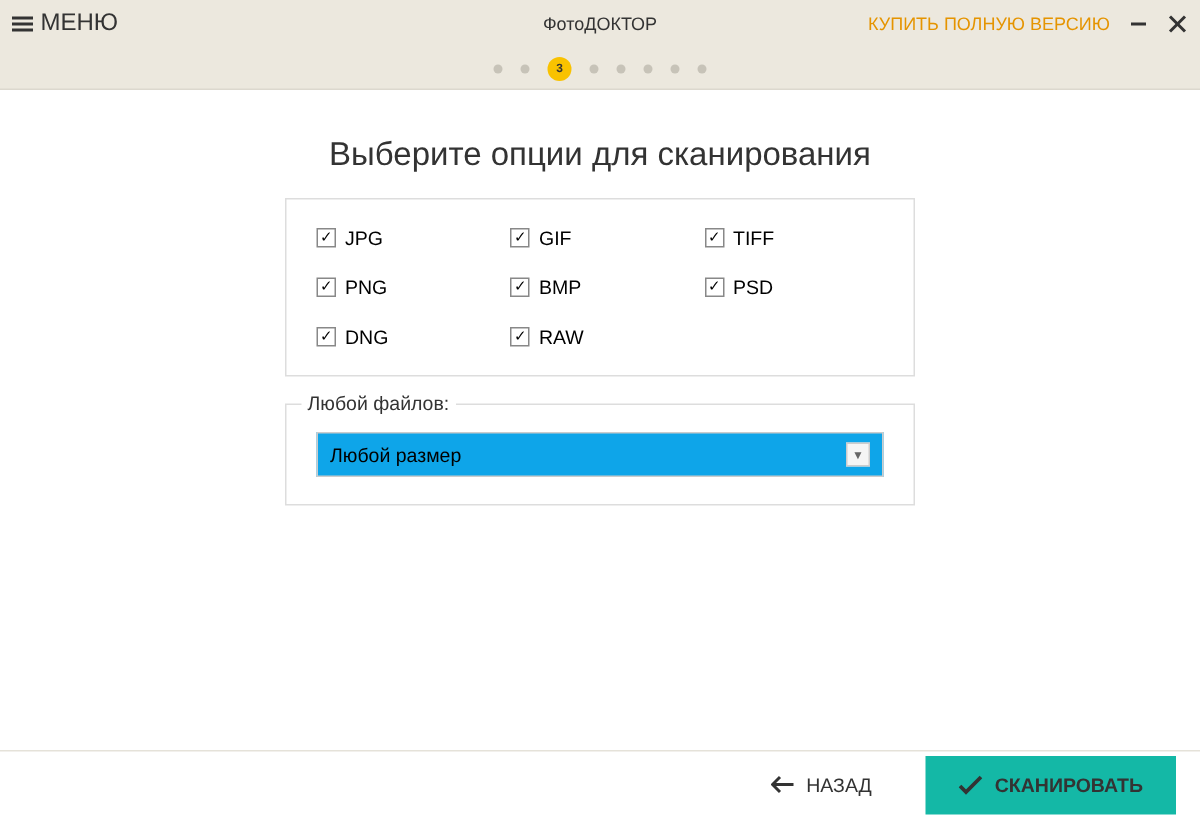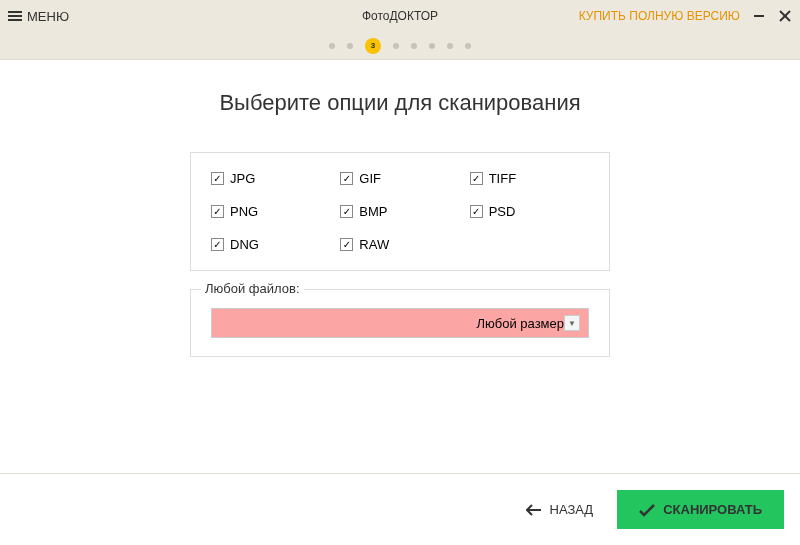--- a/index.html
+++ b/index.html
@@ -17,21 +17,21 @@
       display: flex;
       align-items: center;
       padding: 0 8px;
       position: relative;
     }
     .menu-btn {
       display: flex;
       align-items: center;
       gap: 5px;
       cursor: pointer;
-      font-size: 13px;
+      font-size: 16px;
       color: #333;
     }
     .hamburger {
       display: inline-flex;
       flex-direction: column;
       gap: 2px;
     }
     .hamburger span {
       width: 14px;
       height: 2px;
@@ -92,21 +92,21 @@
     }
     .main {
       padding: 30px 0 0 0;
       text-align: center;
       height: calc(100% - 60px - 60px);
     }
     .heading {
       font-size: 22px;
       font-weight: normal;
       color: #333;
-      margin-bottom: 36px;
+      margin-bottom: 16px;
     }
     .content-wrap {
       width: 420px;
       margin: 0 auto;
       text-align: left;
     }
     .fieldset {
       border: 1px solid #ddd;
       padding: 18px 20px 18px 20px;
       margin-bottom: 18px;
@@ -141,67 +141,67 @@
       background: #fff;
       display: inline-flex;
       align-items: center;
       justify-content: center;
       font-size: 10px;
       line-height: 1;
     }
     .select {
       width: 100%;
       border: 1px solid #ccc;
-      background: #fca5a5;
+      background: #0ea5e9;
       padding: 6px 8px;
       font-size: 13px;
       display: flex;
       align-items: center;
-      justify-content: flex-end;
+      justify-content: space-between;
       cursor: pointer;
     }
     .select-arrow {
       width: 16px;
       height: 16px;
       border: 1px solid #ccc;
       display: inline-flex;
       align-items: center;
       justify-content: center;
       font-size: 8px;
       color: #666;
       background: #f5f5f5;
     }
     .footer {
       position: absolute;
       bottom: 0;
       left: 0;
       right: 0;
-      height: 72px;
+      height: 45px;
       border-top: 1px solid #e5e2d9;
       background: #fff;
       display: flex;
       align-items: center;
       justify-content: flex-end;
       padding: 0 16px;
-      gap: 10px;
+      gap: 22px;
     }
     .back-btn {
       display: flex;
       align-items: center;
       gap: 8px;
       font-size: 13px;
       color: #333;
       cursor: pointer;
       padding: 10px 14px;
     }
     .scan-btn {
       display: flex;
       align-items: center;
       gap: 8px;
-      background: #22c55e;
+      background: #14b8a6;
       padding: 12px 22px;
       font-size: 13px;
       font-weight: bold;
       color: #333;
       cursor: pointer;
     }
   </style>
 </head>
 <body>
 

